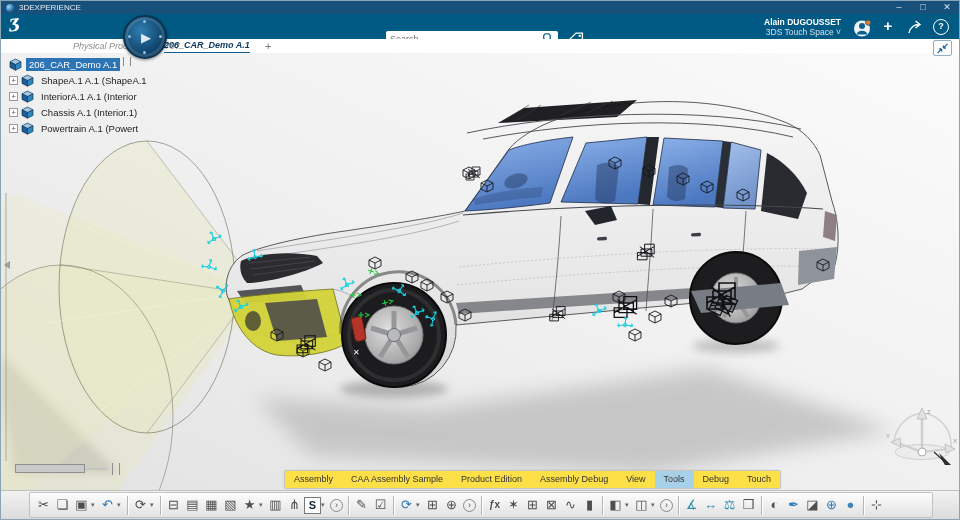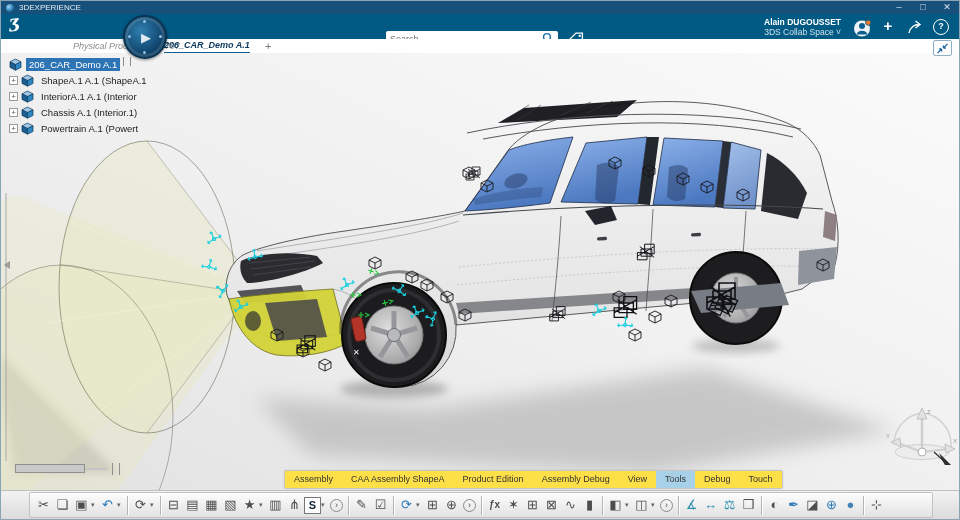--- a/index.html
+++ b/index.html
@@ -119,21 +119,21 @@
     </span>
     <span class="tagbtn hicon">
       <svg width="15" height="15" viewBox="0 0 14 14">
         <path d="M1,6.5 L6.5,1 H12.5 V7 L7,12.5 Z" fill="none" stroke="#fff" stroke-width="1.2"></path>
         <circle cx="10" cy="3.6" r="1.1" fill="#fff"></circle>
       </svg>
     </span>
     <span class="userblock">
       <div class="uname">Alain DUGOUSSET</div>
       <div class="uspace">
-        <span>3DS Collab Space</span>
+        <span>3DS Touch Space</span>
         <span>˅</span>
       </div>
     </span>
     <span class="avatar">
       <svg width="19" height="19" viewBox="0 0 19 19">
         <circle cx="9" cy="9.5" r="8" fill="#eef3f6"></circle>
         <circle cx="9" cy="7" r="3" fill="#0e618f"></circle>
         <path d="M3.6,15.5 a5.5,4.6 0 0 1 10.8,0 Z" fill="#0e618f"></path>
         <circle cx="15.2" cy="3.6" r="2.7" fill="#e2792e" stroke="#005a84" stroke-width="0.8"></circle>
       </svg>
@@ -438,21 +438,21 @@
   <div class="treehandle"></div>
 
   <div class="slider">
     <div class="sl-line"></div>
     <div class="sl-fill"></div>
     <div class="sl-handle"></div>
   </div>
 
   <div class="actionbar" id="actionbar">
       <span class="atab">Assembly</span>
-      <span class="atab">CAA Assembly ShapeA</span>
+      <span class="atab">CAA Assembly Sample</span>
       <span class="atab">Product Edition</span>
       <span class="atab">Assembly Debug</span>
       <span class="atab">View</span>
       <span class="atab active">Tools</span>
       <span class="atab">Debug</span>
       <span class="atab">Touch</span>
     </div>
   <span class="heart">♡</span>
 
   <div class="toolband"></div>

